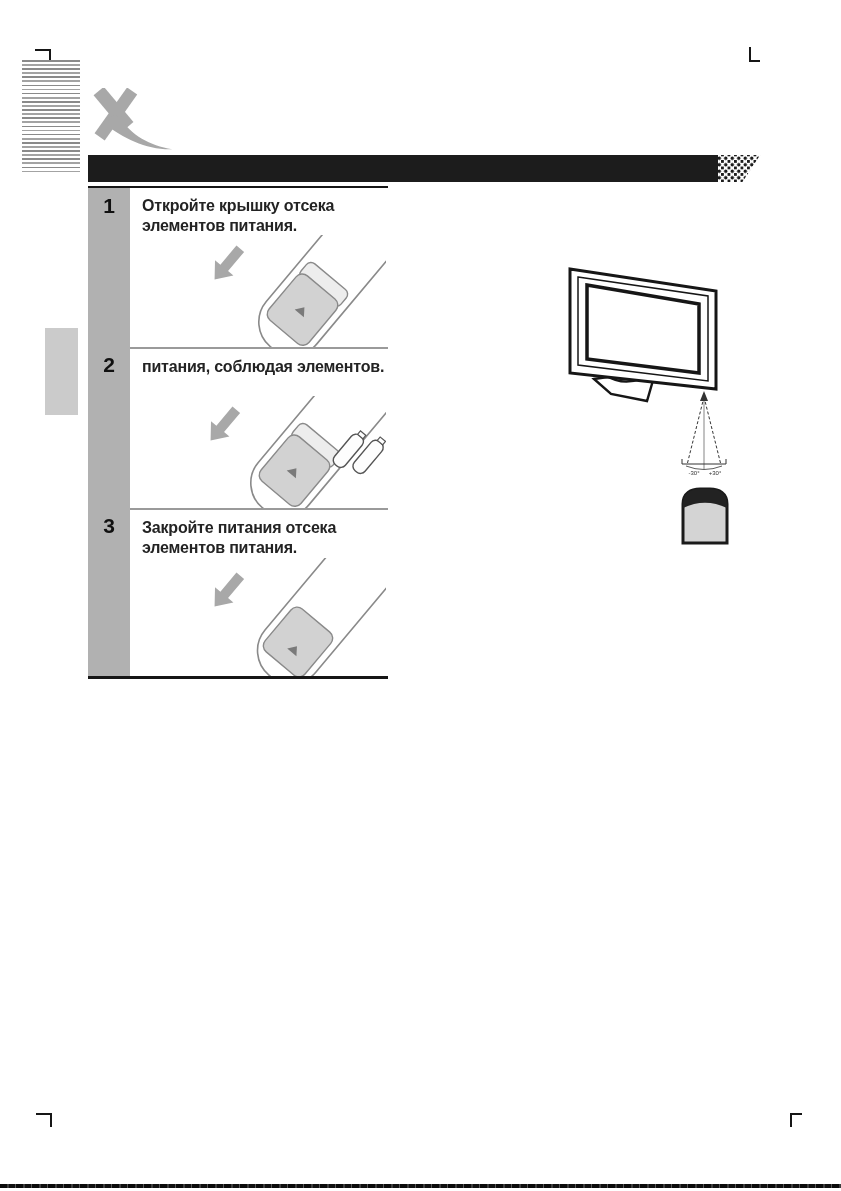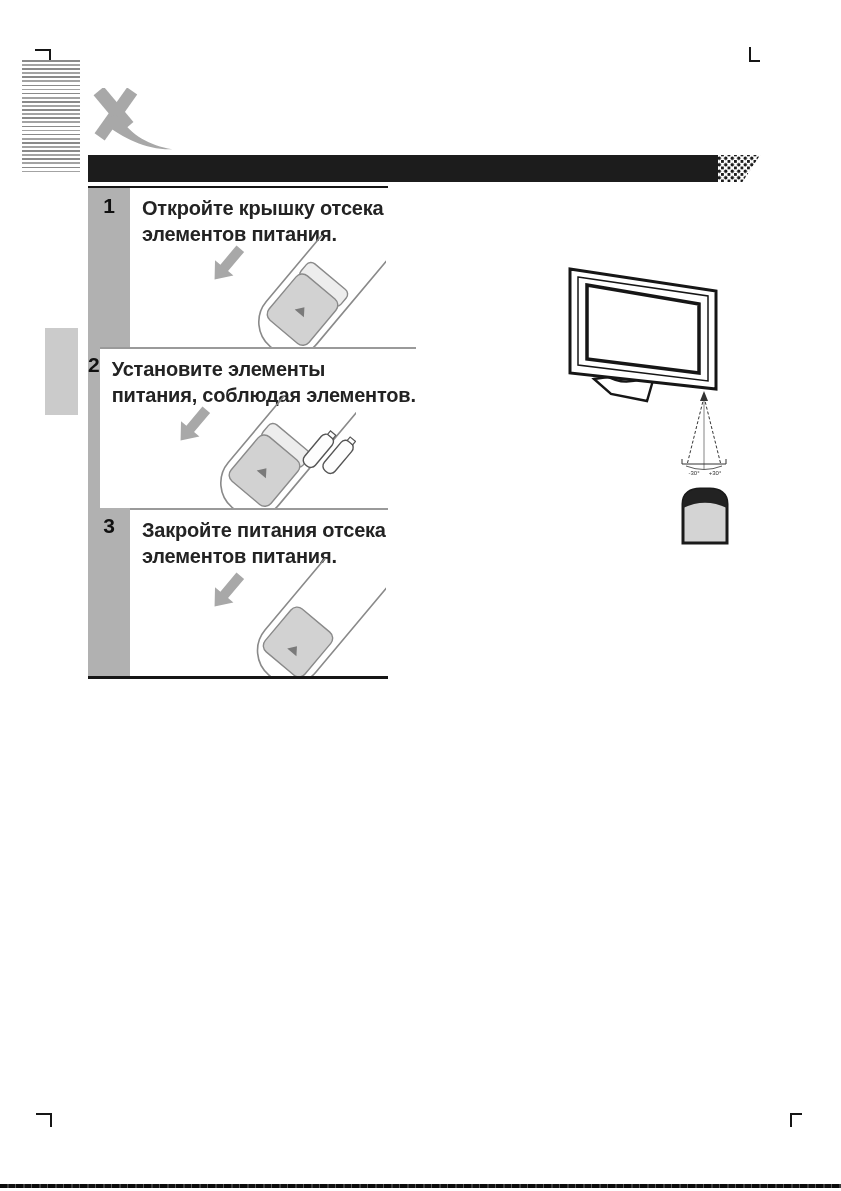--- a/index.html
+++ b/index.html
@@ -38,21 +38,21 @@
   .steps{position:absolute;left:88px;top:186px;width:300px;
     border-top:2px solid #161616;border-bottom:3px solid #161616;}
   .step-row{display:flex;}
   .step-row-1{height:159px;}
   .step-row-2{height:161px;}
   .step-row-3{height:168px;}
   .step-num{width:42px;background:#b1b1b1;color:#111;
     font-size:21px;font-weight:bold;text-align:center;padding-top:6px;box-sizing:border-box;}
   .step-body{flex:1;position:relative;}
   .step-row-2 .step-body,.step-row-3 .step-body{border-top:2px solid #9a9a9a;}
-  .step-text{padding:8px 0 0 12px;font-size:20px;font-weight:bold;line-height:1.28;
+  .step-text{padding:8px 0 0 12px;font-size:16px;font-weight:bold;line-height:1.28;
     color:#232323;letter-spacing:-0.2px;}
   .step-text span{display:block;white-space:nowrap;}
   .step-art{position:absolute;left:0;bottom:0;}
 
   
   .reception{position:absolute;left:545px;top:255px;width:215px;height:290px;}
   .angle-label{font-size:6px;fill:#333;font-family:"Liberation Sans",sans-serif;}
 
   
   .scan-edge{position:absolute;left:0;top:1184px;width:841px;height:4px;
@@ -101,21 +101,20 @@
             <polygon points="0,24 -12,9 -5,9 -5,-16 5,-16 5,9 12,9" fill="#a8a8a8"></polygon>
           </g>
         </svg>
       </div>
     </div>
 
     <div class="step-row step-row-2">
       <div class="step-num">2</div>
       <div class="step-body">
         <div class="step-text">
-          <span>Установите элементы</span>
           <span>питания, соблюдая элементов.</span>
         </div>
         <svg class="step-art" width="256" height="112" viewBox="0 0 256 112">
           <g transform="translate(160,80) rotate(40)">
             <rect x="-33" y="-168" width="66" height="210" rx="32" fill="none" stroke="#8a8a8a" stroke-width="1.6"></rect>
             <rect x="-26" y="-50" width="52" height="20" rx="6" fill="#ededed" stroke="#8a8a8a" stroke-width="1.4"></rect>
             <rect x="-26" y="-36" width="52" height="58" rx="8" fill="#d2d2d2" stroke="#8a8a8a" stroke-width="1.4"></rect>
             <polygon points="0,-10 6,-2 -6,-2" fill="#7a7a7a"></polygon>
           </g>
           <g transform="translate(96,26) rotate(40)">

